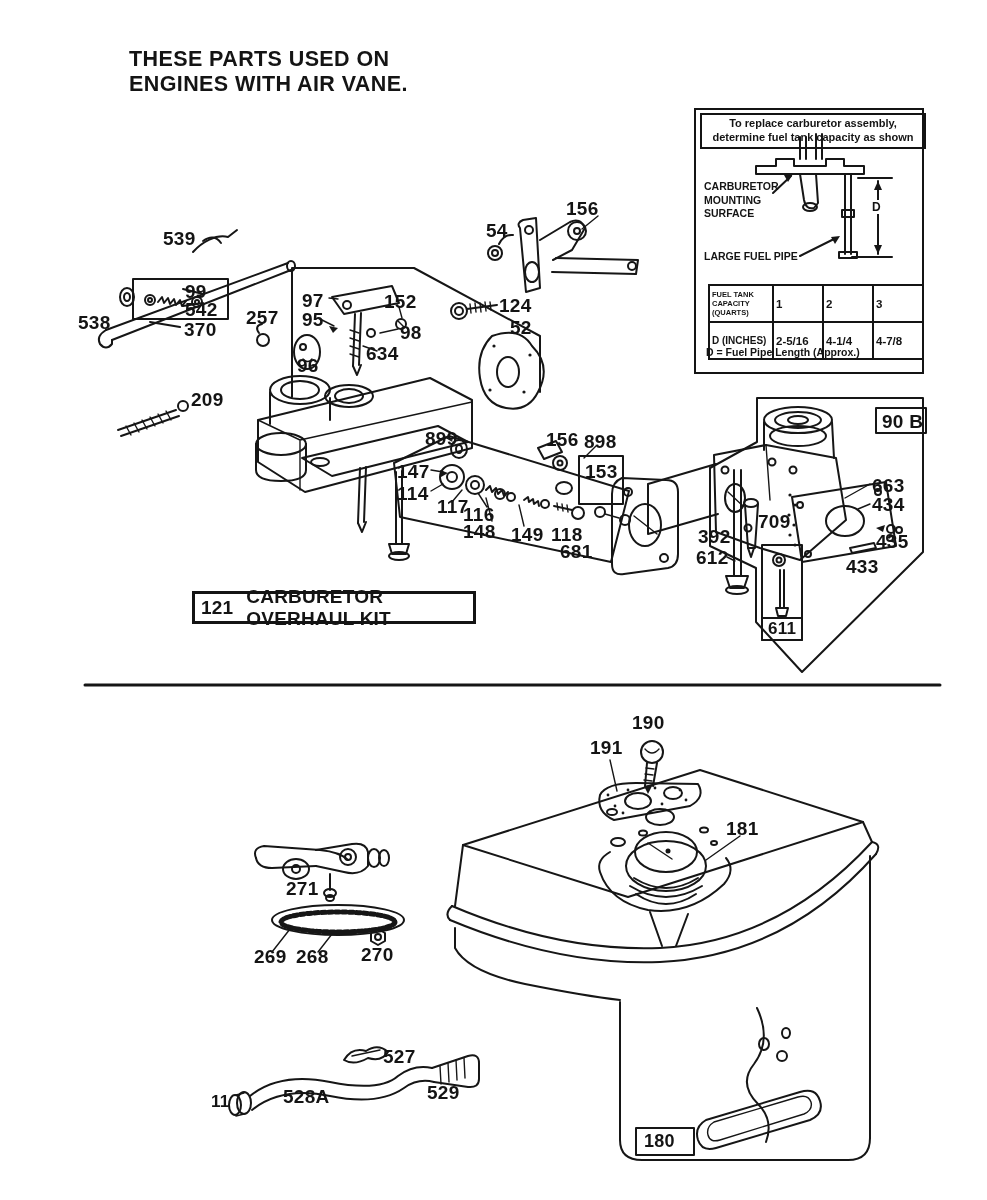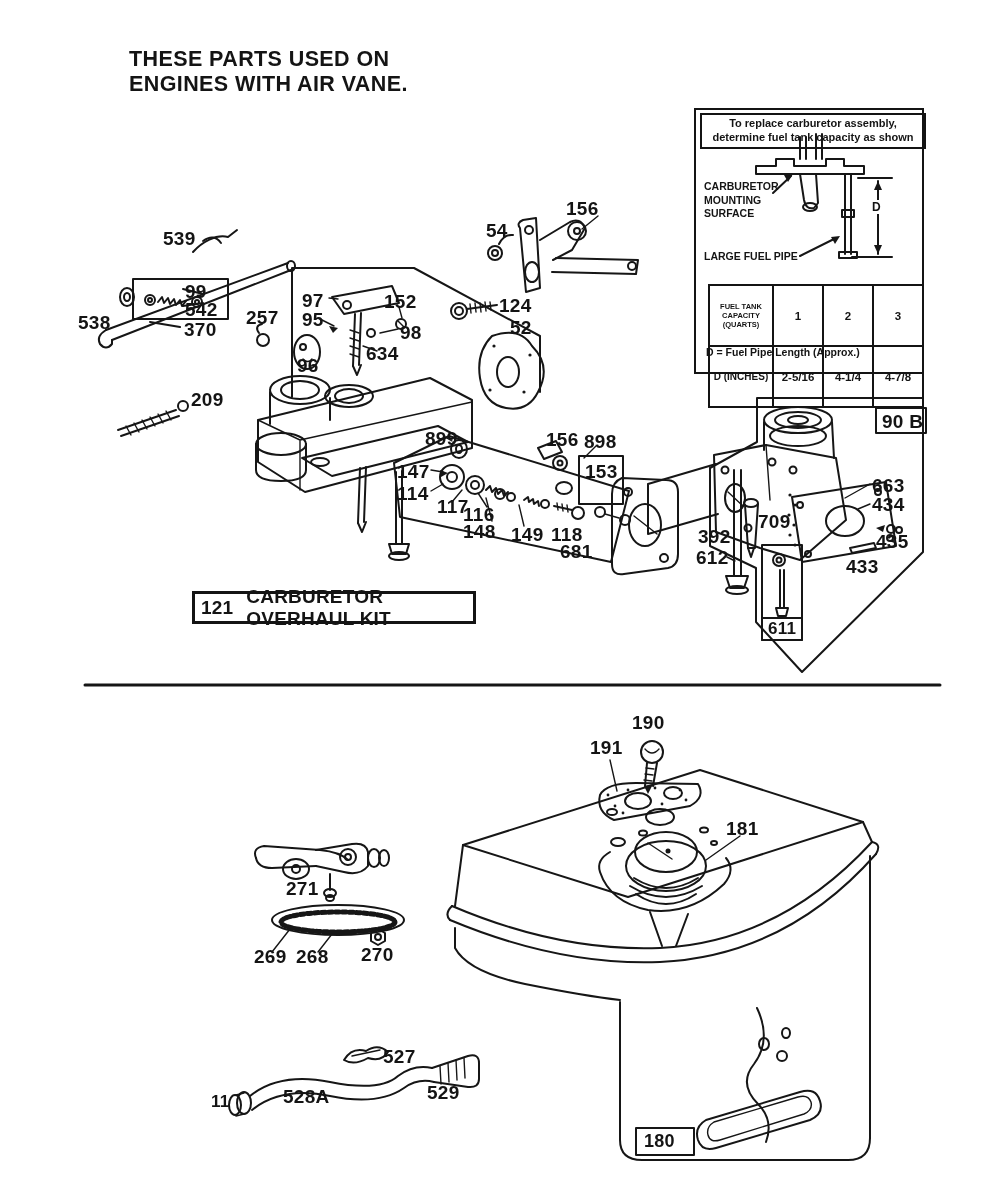--- a/index.html
+++ b/index.html
@@ -16,21 +16,21 @@
   .hdr{left:129px;top:47px;font-size:21.5px;font-weight:bold;letter-spacing:.4px;line-height:1.17;white-space:pre-line;}
   .callout{position:absolute;font-size:19px;font-weight:bold;white-space:nowrap;letter-spacing:.3px;}
   .inset-box{left:694px;top:108px;width:226px;height:262px;border:2px solid #141414;}
   .inset-title{left:700px;top:113px;width:214px;border:2px solid #141414;padding:2px 4px;
                font-size:11px;font-weight:bold;text-align:center;line-height:1.25;}
   .inset-mount{left:704px;top:180px;width:92px;font-size:10.5px;font-weight:bold;line-height:1.3;}
   .inset-pipe{left:704px;top:250px;width:130px;font-size:10.5px;font-weight:bold;}
   .inset-dim{left:869px;top:200px;font-size:12px;font-weight:bold;background:#fff;padding:0 3px;}
   .inset-note{left:706px;top:346px;font-size:10.5px;font-weight:bold;}
   table.cap{position:absolute;left:708px;top:284px;border-collapse:collapse;}
-  table.cap td{border:2px solid #141414;text-align:center;font-weight:bold;padding:16px 2px;}
+  table.cap td{border:2px solid #141414;font-weight:bold;padding:4px 2px;}
   td.c0{width:58px;font-size:7.5px;line-height:1.2;}
   td.cn{width:44px;font-size:11.5px;height:27px;}
   .kit{left:192px;top:591px;width:272px;height:27px;border:3px solid #141414;display:flex;
        align-items:center;gap:13px;padding-left:6px;font-size:19px;font-weight:bold;letter-spacing:.2px;}
 </style>
 </head>
 <body>
 
 <div id="page">
 

